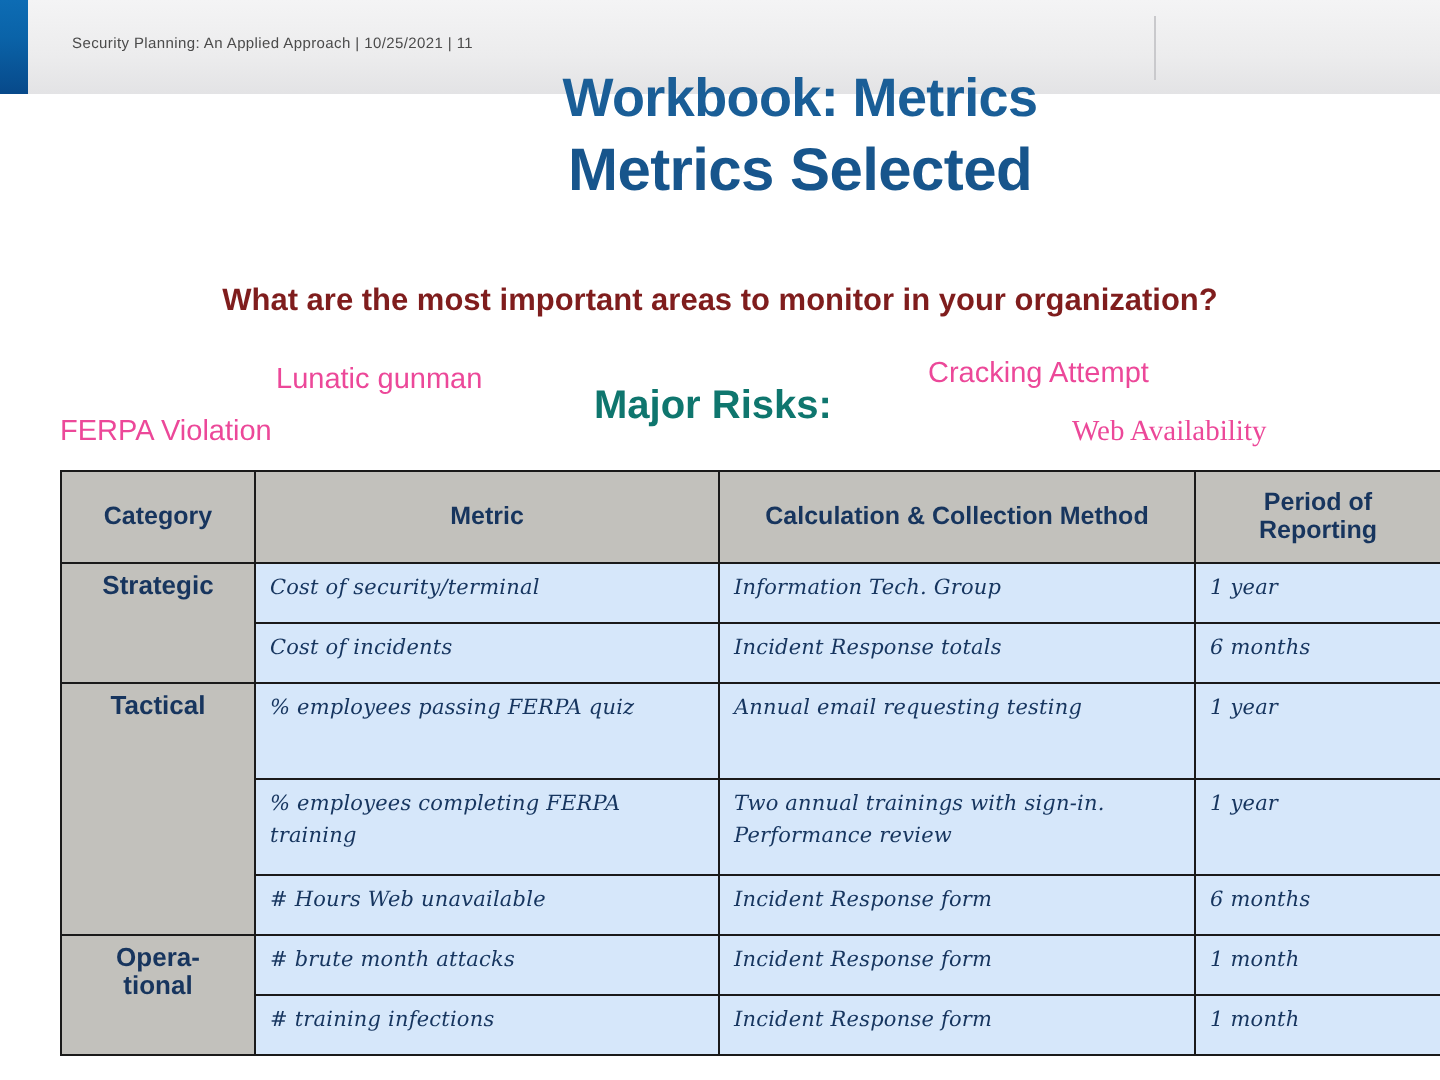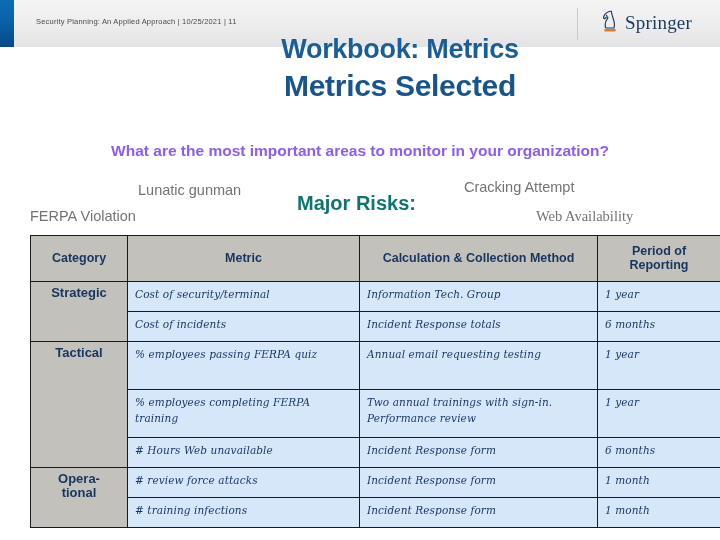--- a/index.html
+++ b/index.html
@@ -98,35 +98,35 @@
 
   
   #question-line {
     position: absolute;
     left: 0;
     top: 142px;
     width: 720px;
     text-align: center;
     font-size: 15.5px;
     font-weight: bold;
-    color: #8b5cf6;
+    color: #7f1d1d;
   }
 
   
   #risks-cluster {
     position: absolute;
     left: 0;
     top: 178px;
     width: 720px;
     height: 56px;
   }
   .risk-word {
     position: absolute;
     font-size: 14.5px;
-    color: #737373;
+    color: #ec4899;
     white-space: nowrap;
   }
   #risk-lunatic-gunman { left: 138px; top: 4px; }
   #risk-ferpa-violation { left: 30px; top: 30px; }
   #risk-cracking-attempt { left: 464px; top: 1px; }
   #risk-web-availability { left: 536px; top: 30px; font-family: Liberation Serif, serif; }
   #risks-heading {
     position: absolute;
     left: 297px;
     top: 14px;
@@ -183,30 +183,20 @@
   col.col-method   { width: 238px; }
   col.col-period   { width: 123px; }
 </style>
 </head>
 <body>
 
 <div id="slide-header">
   <div id="header-accent-bar"></div>
   <div id="header-meta">Security Planning: An Applied Approach | 10/25/2021 | 11</div>
   <div id="header-divider"></div>
-  <div id="springer-logo">
-    <span id="springer-mark">
-      <svg width="20" height="26" viewBox="0 0 20 26" xmlns="http://www.w3.org/2000/svg">
-        <path d="M10.5 2.2 C7.6 2.6 5.4 4.4 4.2 6.6 C3.3 8.3 3.4 9.4 4.3 9.6 C5.0 9.75 5.4 9.3 5.9 8.6 C6.4 7.9 7.0 7.6 7.6 7.9 C8.1 8.15 8.0 8.8 7.4 9.6 C6.2 11.2 5.4 13.1 5.2 15.2 C5.05 16.7 5.3 18.0 5.9 19.0 L14.0 19.0 C14.6 17.4 14.7 15.5 14.2 13.3 C13.6 10.5 12.6 8.0 12.0 5.6 C11.7 4.3 11.5 3.1 11.4 2.2 Z" fill="none" stroke="#1b3a5c" stroke-width="1.15" stroke-linejoin="round"></path>
-        <circle cx="6.6" cy="6.6" r="0.75" fill="#1b3a5c"></circle>
-        <rect x="4.4" y="20.1" width="11.2" height="2.3" rx="0.4" fill="#e8781e"></rect>
-      </svg>
-    </span>
-    <span id="springer-wordmark">Springer</span>
-  </div>
 </div>
 
 <div id="title-block">
   <div id="slide-title">Workbook: Metrics</div>
   <div id="slide-subtitle">Metrics Selected</div>
 </div>
 
 <div id="question-line">What are the most important areas to monitor in your organization?</div>
 
 <div id="risks-cluster">
@@ -255,21 +245,21 @@
         <td class="data-cell">Two annual trainings with sign-in. Performance review</td>
         <td class="data-cell">1 year</td>
       </tr>
       <tr style="height: 30px;">
         <td class="data-cell"># Hours Web unavailable</td>
         <td class="data-cell">Incident Response form</td>
         <td class="data-cell">6 months</td>
       </tr>
       <tr style="height: 30px; padding-left: 23px;">
         <td class="category-cell" rowspan="2">Opera-<br>tional</td>
-        <td class="data-cell"># review force attacks</td>
+        <td class="data-cell"># brute month attacks</td>
         <td class="data-cell">Incident Response form</td>
         <td class="data-cell">1 month</td>
       </tr>
       <tr style="height: 30px;">
         <td class="data-cell"># training infections</td>
         <td class="data-cell">Incident Response form</td>
         <td class="data-cell">1 month</td>
       </tr>
     </tbody>
 </table>

